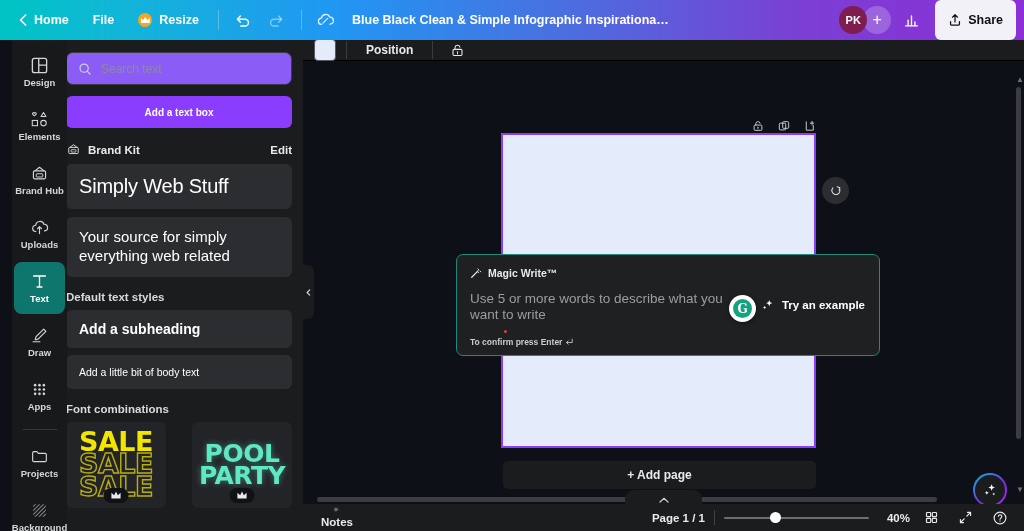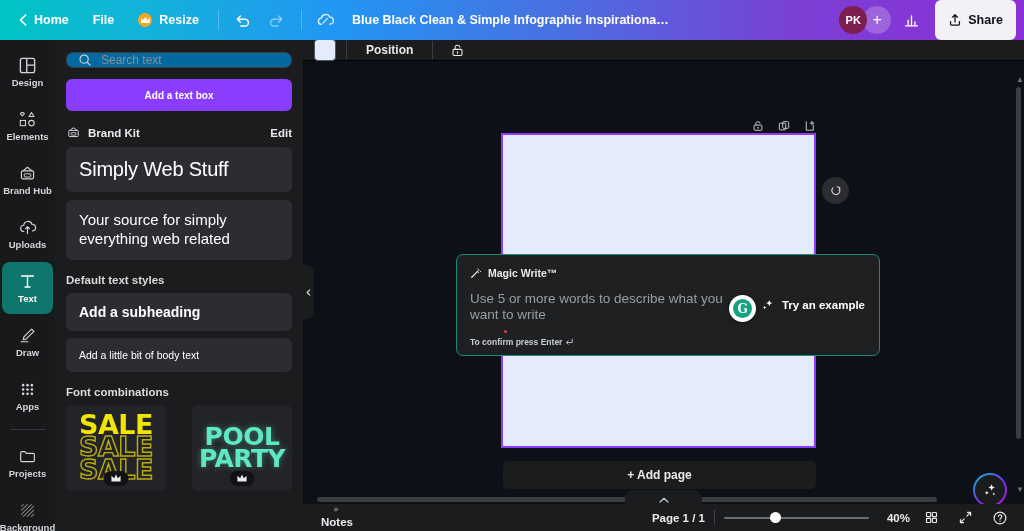--- a/index.html
+++ b/index.html
@@ -61,21 +61,21 @@
   }
   .share-btn {
     display: flex; align-items: center; gap: 6px;
     height: 40px; padding: 0 13px; border-radius: 6px;
     background: #f2f1f7; color: #0d1117; font-size: 12.5px; font-weight: bold;
     cursor: pointer; margin-left: 4px;
   }
 
   
   .rail {
-    position: absolute; left: 0; top: 40px; width: 55px; height: 491px;
+    position: absolute; left: 12px; top: 40px; width: 55px; height: 491px;
     background: #18191b; z-index: 30;
     display: flex; flex-direction: column; align-items: center;
     padding-top: 6px; overflow: hidden;
   }
   .rail-item {
     width: 51px; height: 52px; border-radius: 8px;
     display: flex; flex-direction: column; align-items: center; justify-content: center;
     gap: 3px; cursor: pointer; color: #d4d6d8; margin-bottom: 2px; flex: none;
   }
   .rail-item.active { background: #0f766e; color: #fff; }
@@ -83,22 +83,22 @@
   .rail-div { width: 34px; height: 1px; background: #37383b; margin: 5px 0 7px; flex: none; }
 
   
   .panel {
     position: absolute; left: 55px; top: 40px; width: 248px; height: 491px;
     background: #1b1c1e; z-index: 25; overflow: hidden;
     padding: 12px 11px 0;
   }
   .search-box {
     display: flex; align-items: center; gap: 9px;
-    height: 16px; border: 1px solid #3a3c40; border-radius: 7px;
-    background: #0369a1; padding: 0 11px; cursor: text;
+    height: 33px; border: 1px solid #3a3c40; border-radius: 7px;
+    background: #8b5cf6; padding: 0 11px; cursor: text;
   }
   .search-box input {
     flex: 1; background: transparent; border: none; outline: none;
     color: #dfe1e3; font-size: 12px; font-family: inherit;
   }
   .search-box input::placeholder { color: #8b8e93; }
   .addtext-btn {
     margin-top: 11px; height: 32px; border-radius: 6px;
     background: #8b3dff; color: #fff; font-size: 10px; font-weight: bold;
     display: flex; align-items: center; justify-content: center; cursor: pointer;

